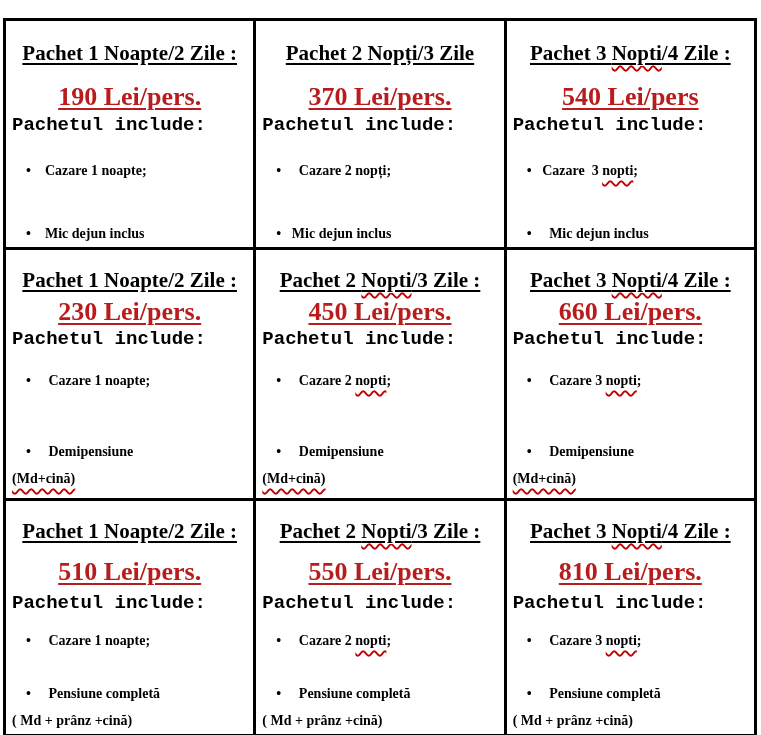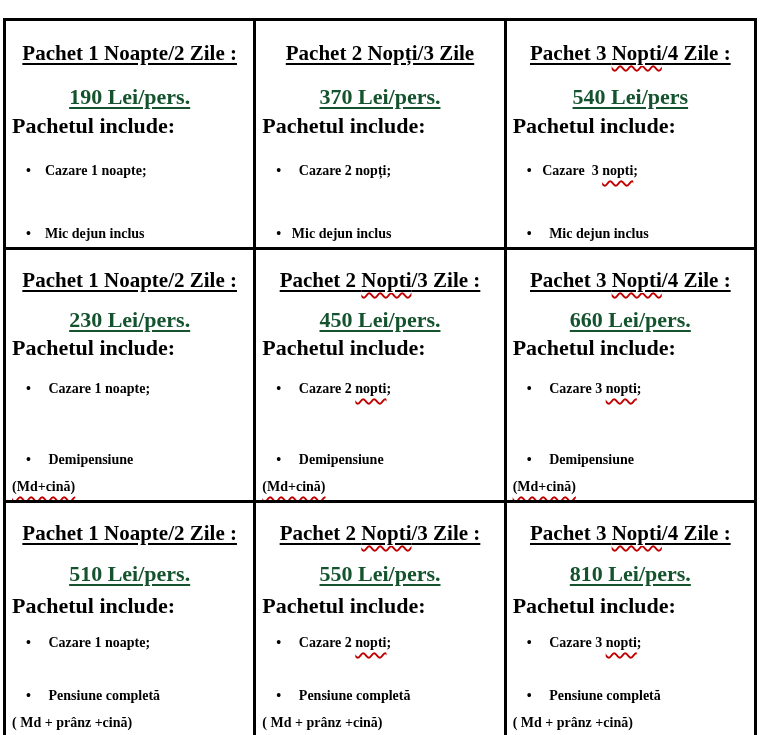--- a/index.html
+++ b/index.html
@@ -30,26 +30,26 @@
   tr.r0 .title { margin-top: 19px; }
   tr.r1 .title { margin-top: 17px; }
   tr.r2 .title { margin-top: 17px; }
 
   .u {
     text-decoration: underline;
     text-decoration-thickness: 2px;
     text-underline-offset: 3px;
   }
 
-  .price { font-size: 22px; line-height: 27px; text-align: center; color: #14532d; }
+  .price { font-size: 26px; line-height: 27px; text-align: center; color: #b91c1c; }
   tr.r0 .price { margin-top: 16px; }
-  tr.r1 .price { margin-top: 12px; }
+  tr.r1 .price { margin-top: 4px; }
   tr.r2 .price { margin-top: 13px; }
 
-  .include { font-size: 22px; line-height: 27px; }
+  .include { font-size: 19px; line-height: 27px; font-family: Liberation Mono, monospace; }
   tr.r0 .include { margin-top: 2px; }
   tr.r1 .include { margin-top: 1px; }
   tr.r2 .include { margin-top: 5px; }
 
   .line { font-size: 14px; line-height: 27px; white-space: pre-wrap; }
   tr.r0 .line { margin-top: 18px; }
   tr.r1 .line { margin-top: 14px; }
   tr.r2 .line { margin-top: 10px; }
   tr.r0 .line.gap { margin-top: 36px; }
   tr.r1 .line.gap { margin-top: 44px; }

